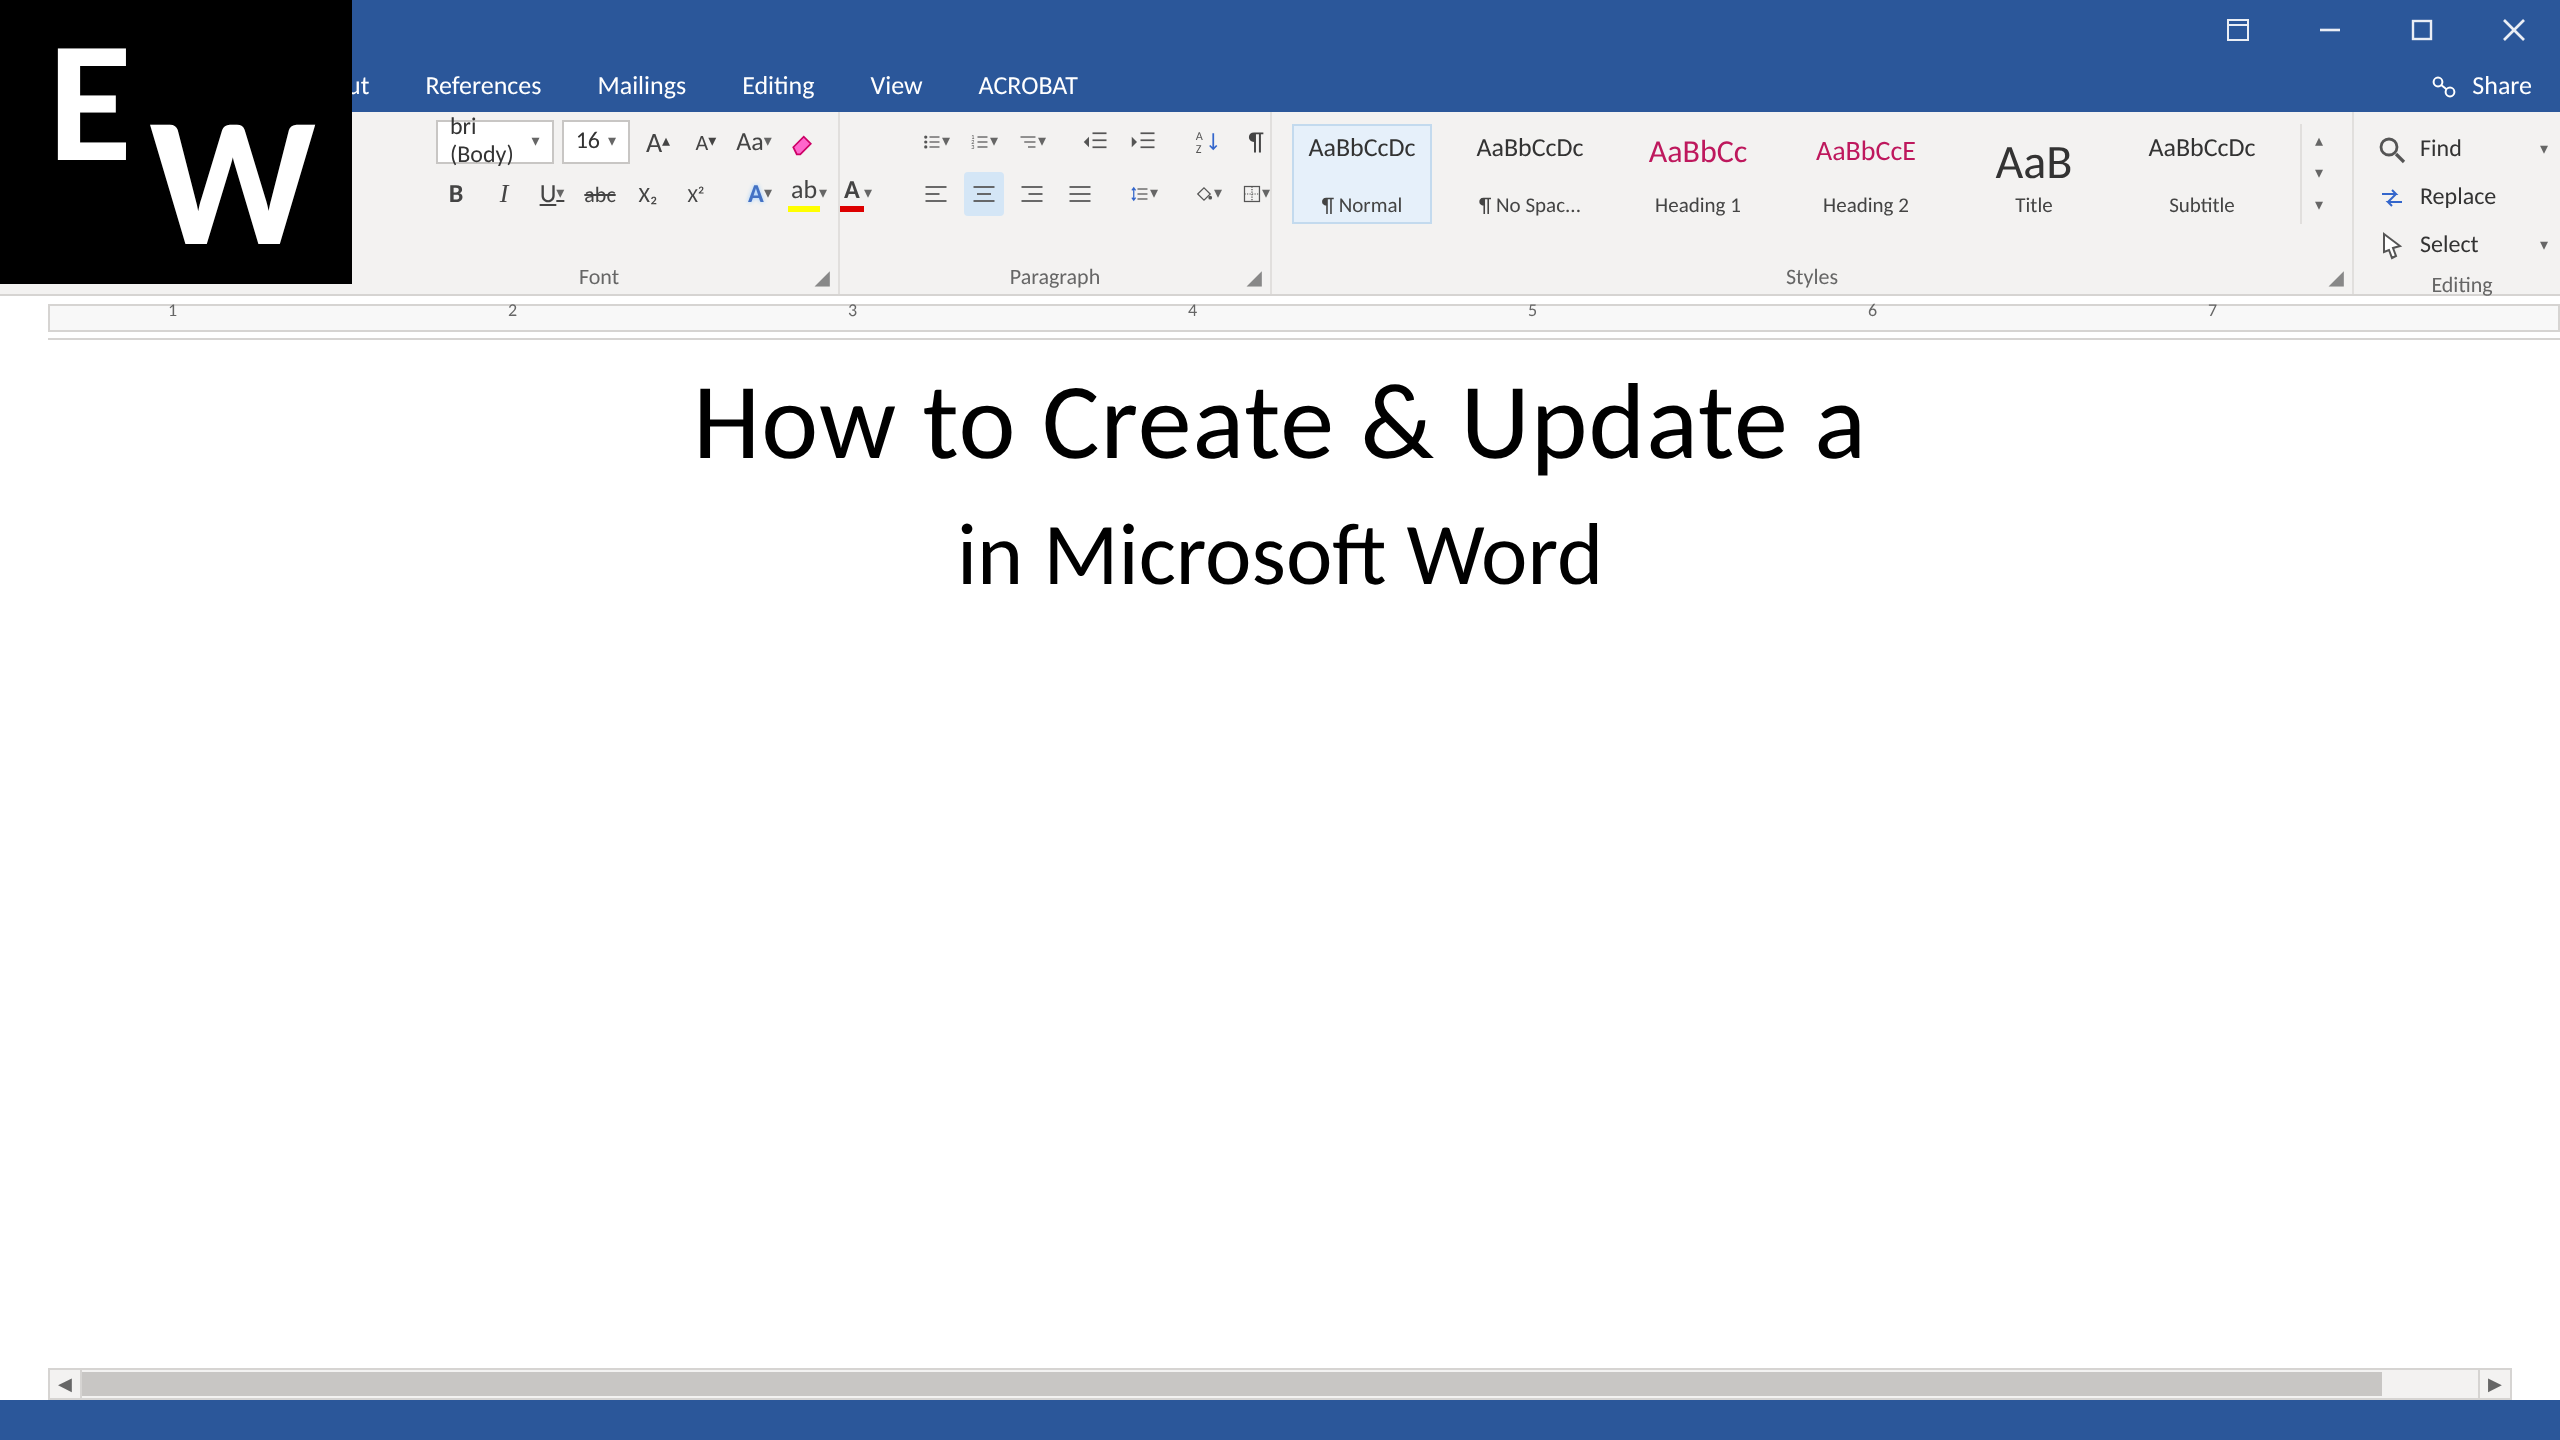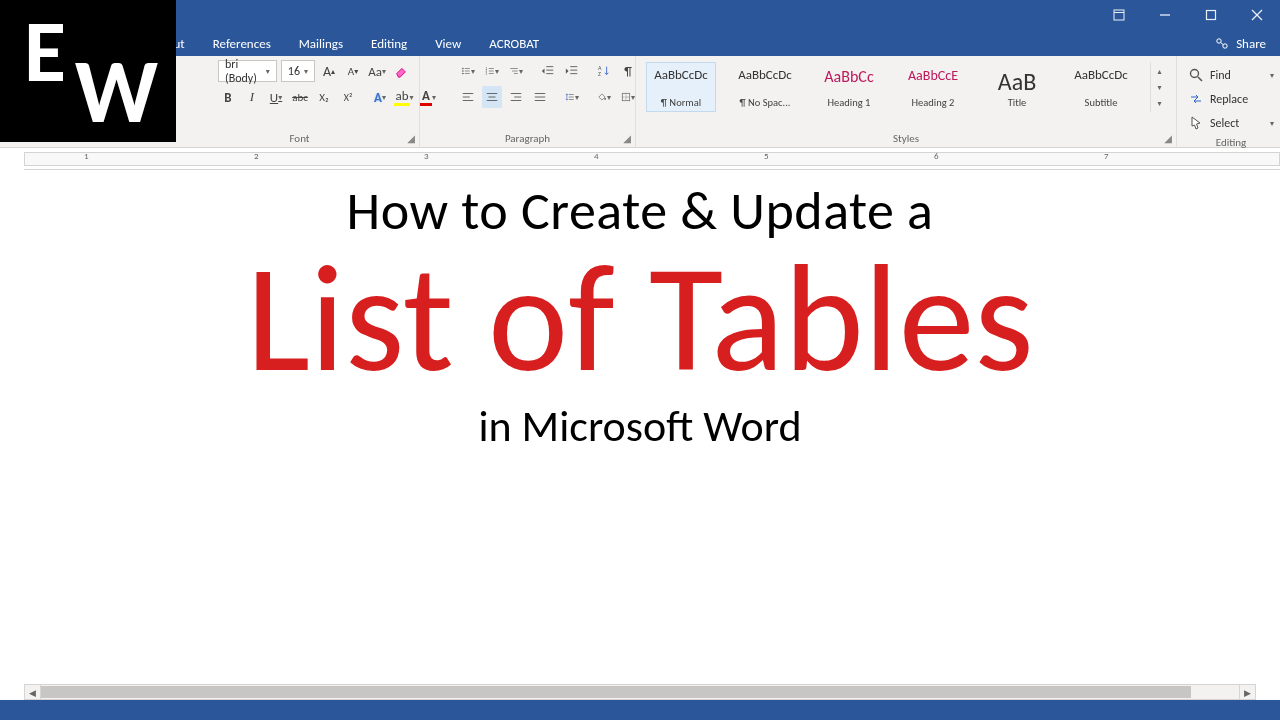--- a/index.html
+++ b/index.html
@@ -375,21 +375,20 @@
     <span class="rnum" style="left: 230px;">2</span>
     <span class="rnum" style="left: 400px;">3</span>
     <span class="rnum" style="left: 570px;">4</span>
     <span class="rnum" style="left: 740px;">5</span>
     <span class="rnum" style="left: 910px;">6</span>
     <span class="rnum" style="left: 1080px;">7</span>
   </div>
 
 <div class="docarea">
   <div class="line1">How to Create &amp; Update a</div>
-  <div class="line-red">List of Tables</div>
   <div class="line3">in Microsoft Word</div>
 </div>
 
 <div class="hscroll">
   <div class="arrow">◀</div>
   <div class="track">
       <div class="thumb"></div>
     </div>
   <div class="arrow">▶</div>
 </div>

